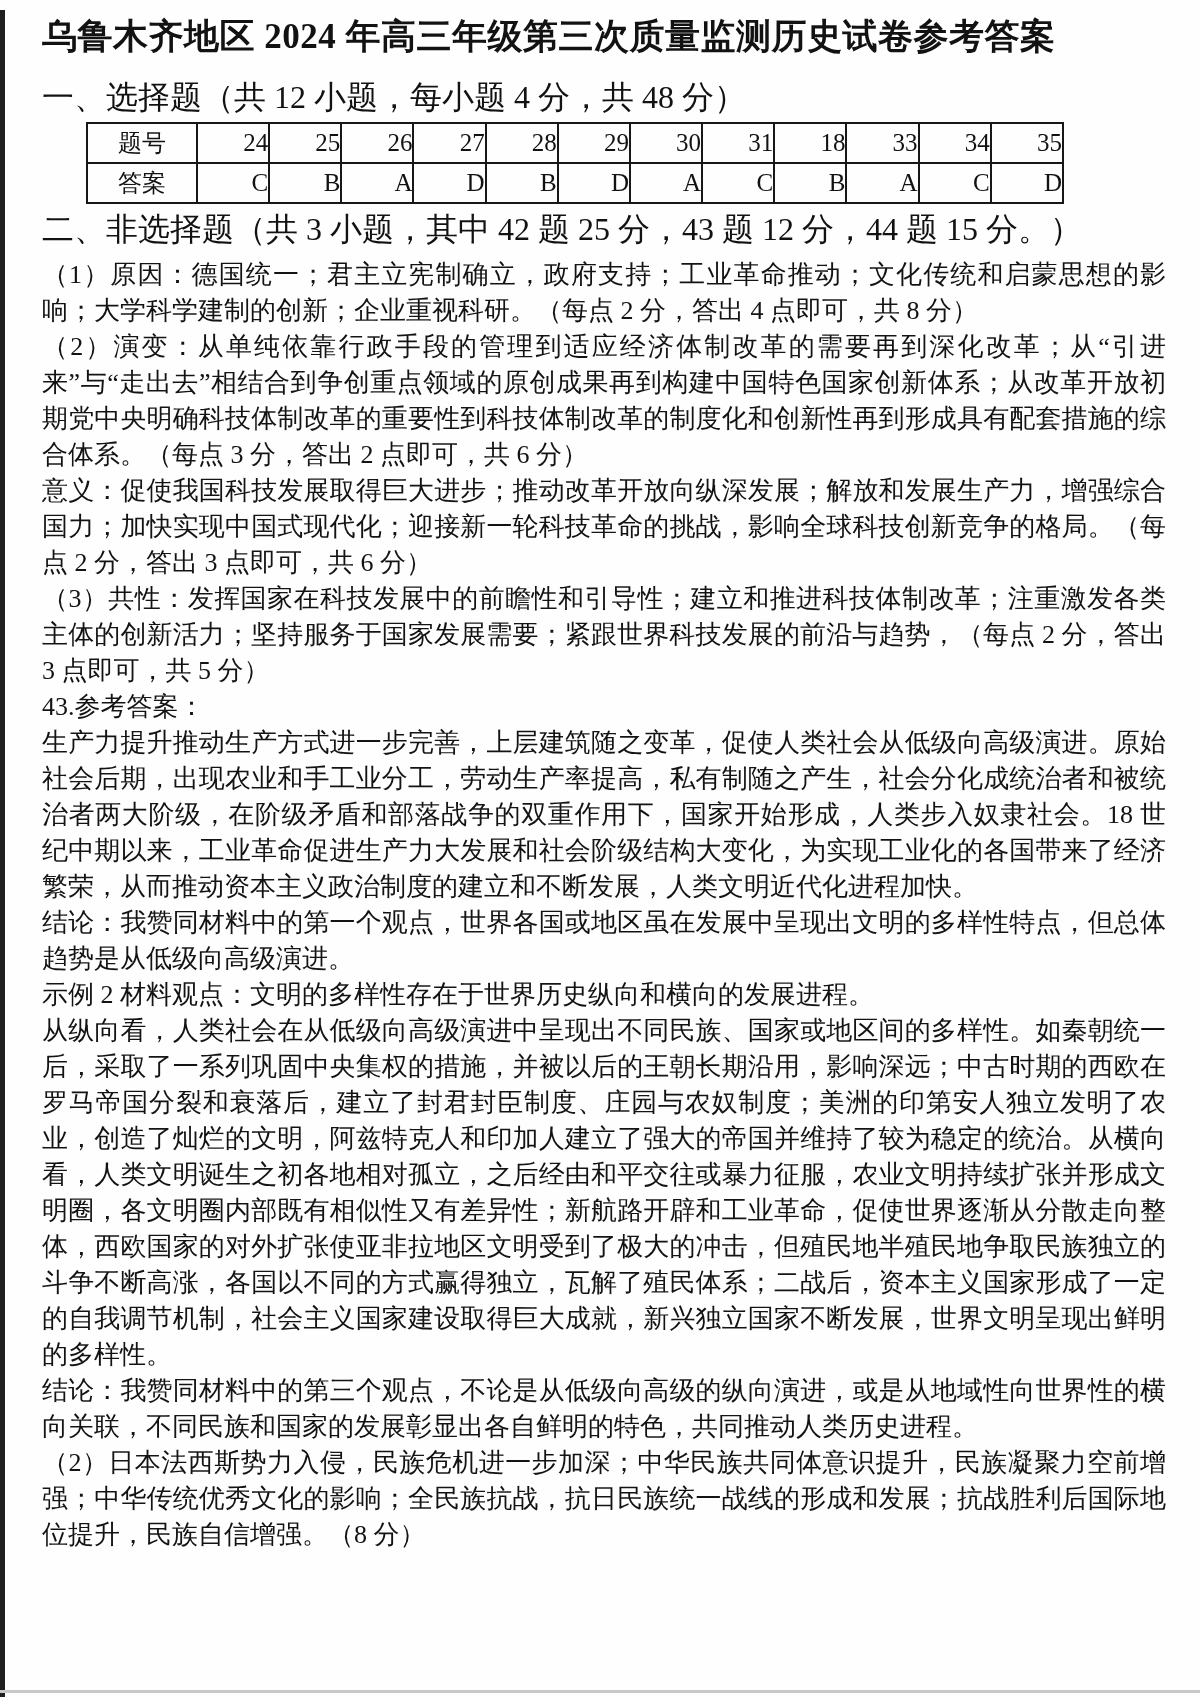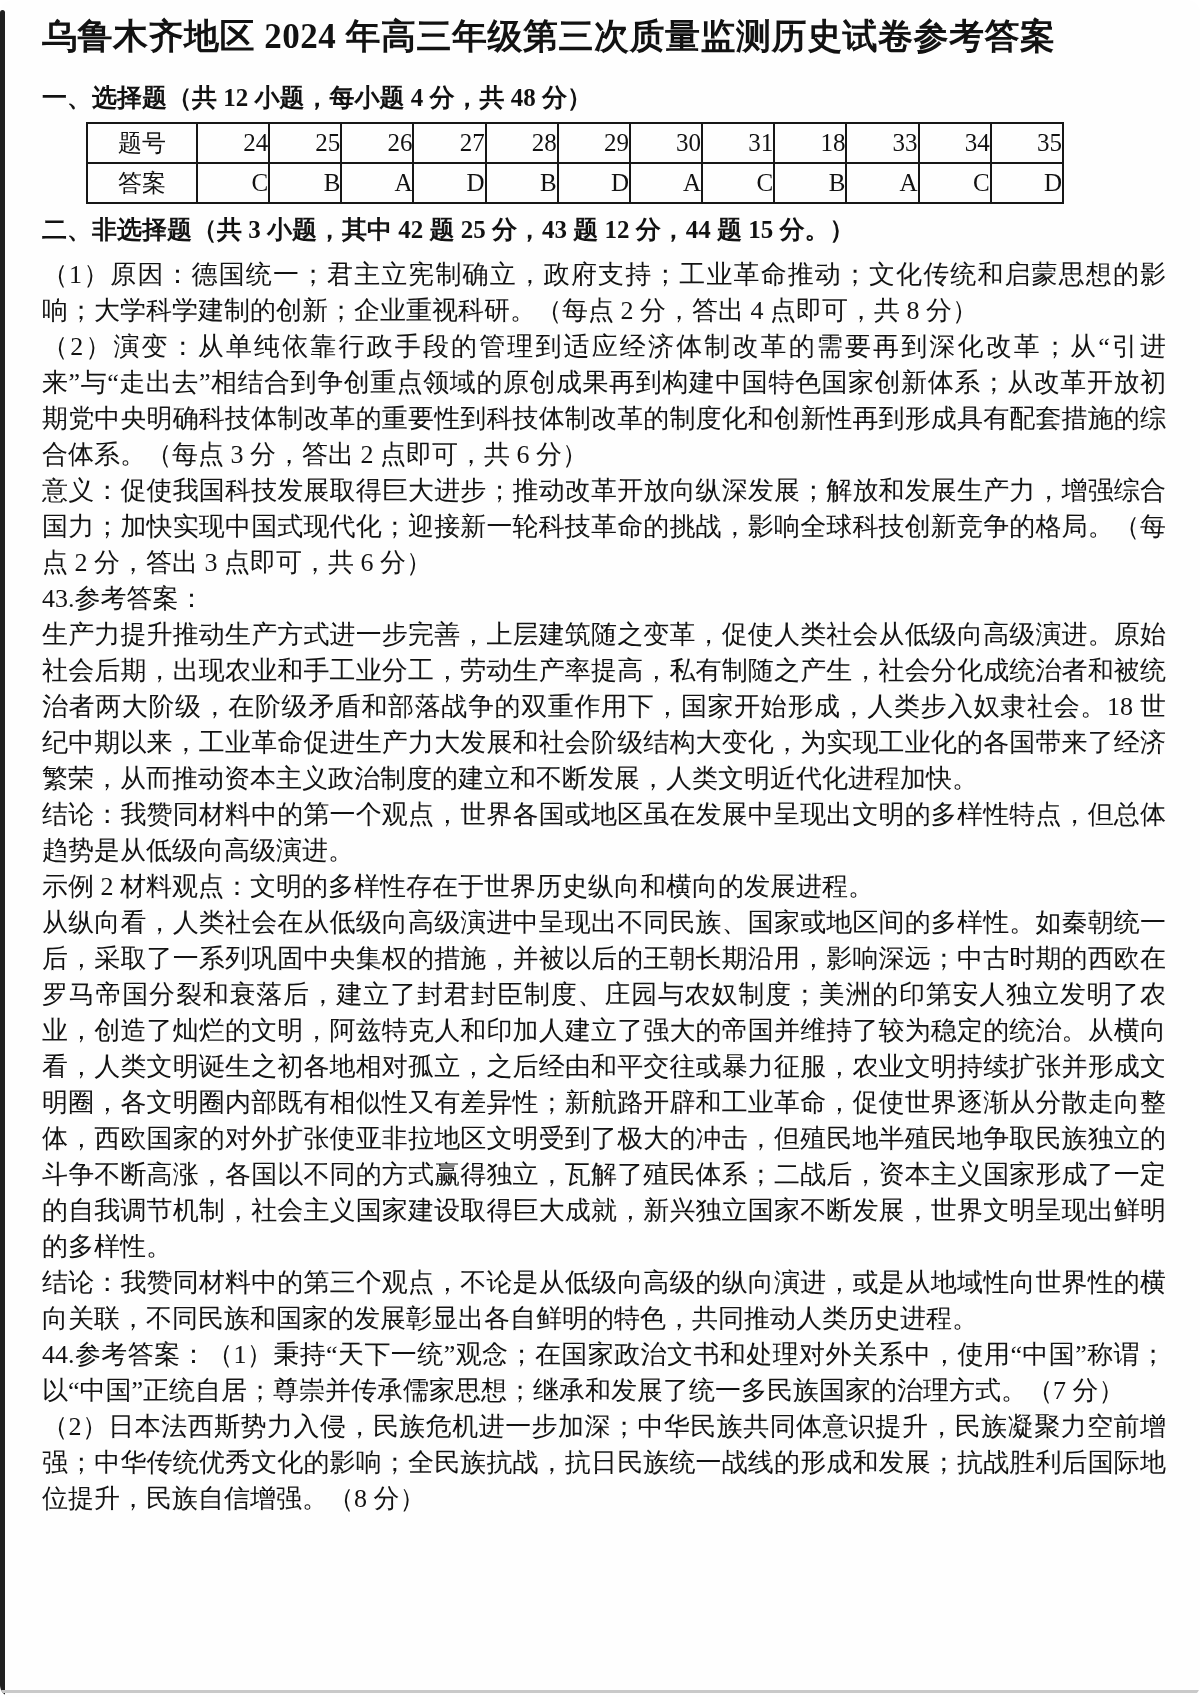--- a/index.html
+++ b/index.html
@@ -1,15 +1,15 @@
 <!DOCTYPE html>
 <html><head>
 <meta charset="utf-8">
 <style>
-  * { margin: 0; padding: 0; box-sizing: border-box; border-radius: 12px; }
+  * { margin: 0; padding: 0; box-sizing: border-box; }
   html, body {
     width: 1200px;
     background: #ffffff;
   }
   body {
     height: 1697px;
     overflow: hidden;
     position: relative;
     font-family: "Liberation Serif", "DejaVu Serif", serif;
     color: #121212;
@@ -36,22 +36,22 @@
   }
   h1.doc-title {
     font-size: 35px;
     font-weight: bold;
     letter-spacing: 0.5px;
     line-height: 42px;
     margin: 2px 0 24px 0;
     white-space: nowrap;
   }
   h2.sec-heading {
-    font-size: 25px;
-    font-weight: bold;
+    font-size: 32px;
+    font-weight: normal;
     line-height: 31px;
     margin: 0 0 9px 0;
     white-space: nowrap;
   }
   table.ans-table {
     border-collapse: collapse;
     margin: 0 0 10px 44px;
     table-layout: fixed;
     width: 978px;
     padding-left: 24px;
@@ -129,25 +129,25 @@
         </tr>
     </tbody>
   </table>
 
   <h2 class="sec-heading">二、非选择题（共 3 小题，其中 42 题 25 分，43 题 12 分，44 题 15 分。）</h2>
 
   <div class="content">
       <p>（1）原因：德国统一；君主立宪制确立，政府支持；工业革命推动；文化传统和启蒙思想的影响；大学科学建制的创新；企业重视科研。（每点 2 分，答出 4 点即可，共 8 分）</p>
       <p>（2）演变：从单纯依靠行政手段的管理到适应经济体制改革的需要再到深化改革；从“引进来”与“走出去”相结合到争创重点领域的原创成果再到构建中国特色国家创新体系；从改革开放初期党中央明确科技体制改革的重要性到科技体制改革的制度化和创新性再到形成具有配套措施的综合体系。（每点 3 分，答出 2 点即可，共 6 分）</p>
       <p>意义：促使我国科技发展取得巨大进步；推动改革开放向纵深发展；解放和发展生产力，增强综合国力；加快实现中国式现代化；迎接新一轮科技革命的挑战，影响全球科技创新竞争的格局。（每点 2 分，答出 3 点即可，共 6 分）</p>
+      <p>（3）共性：发挥国家在科技发展中的前瞻性和引导性；建立和推进科技体制改革；注重激发各类主体的创新活力；坚持服务于国家发展需要；紧跟世界科技发展的前沿与趋势，（每点 2 分，答出 3 点即可，共 5 分）</p>
       <p>43.参考答案：</p>
       <p>生产力提升推动生产方式进一步完善，上层建筑随之变革，促使人类社会从低级向高级演进。原始社会后期，出现农业和手工业分工，劳动生产率提高，私有制随之产生，社会分化成统治者和被统治者两大阶级，在阶级矛盾和部落战争的双重作用下，国家开始形成，人类步入奴隶社会。18 世纪中期以来，工业革命促进生产力大发展和社会阶级结构大变化，为实现工业化的各国带来了经济繁荣，从而推动资本主义政治制度的建立和不断发展，人类文明近代化进程加快。</p>
       <p>结论：我赞同材料中的第一个观点，世界各国或地区虽在发展中呈现出文明的多样性特点，但总体趋势是从低级向高级演进。</p>
       <p>示例 2 材料观点：文明的多样性存在于世界历史纵向和横向的发展进程。</p>
       <p>从纵向看，人类社会在从低级向高级演进中呈现出不同民族、国家或地区间的多样性。如秦朝统一后，采取了一系列巩固中央集权的措施，并被以后的王朝长期沿用，影响深远；中古时期的西欧在罗马帝国分裂和衰落后，建立了封君封臣制度、庄园与农奴制度；美洲的印第安人独立发明了农业，创造了灿烂的文明，阿兹特克人和印加人建立了强大的帝国并维持了较为稳定的统治。从横向看，人类文明诞生之初各地相对孤立，之后经由和平交往或暴力征服，农业文明持续扩张并形成文明圈，各文明圈内部既有相似性又有差异性；新航路开辟和工业革命，促使世界逐渐从分散走向整体，西欧国家的对外扩张使亚非拉地区文明受到了极大的冲击，但殖民地半殖民地争取民族独立的斗争不断高涨，各国以不同的方式赢得独立，瓦解了殖民体系；二战后，资本主义国家形成了一定的自我调节机制，社会主义国家建设取得巨大成就，新兴独立国家不断发展，世界文明呈现出鲜明的多样性。</p>
       <p>结论：我赞同材料中的第三个观点，不论是从低级向高级的纵向演进，或是从地域性向世界性的横向关联，不同民族和国家的发展彰显出各自鲜明的特色，共同推动人类历史进程。</p>
-      <p>44.参考答案：（1）秉持“天下一统”观念；在国家政治文书和处理对外关系中，使用“中国”称谓；以“中国”正统自居；尊崇并传承儒家思想；继承和发展了统一多民族国家的治理方式。（7 分）</p>
       <p>（2）日本法西斯势力入侵，民族危机进一步加深；中华民族共同体意识提升，民族凝聚力空前增强；中华传统优秀文化的影响；全民族抗战，抗日民族统一战线的形成和发展；抗战胜利后国际地位提升，民族自信增强。（8 分）</p>
     </div>
 
   <div class="edge-bar"></div>
   <div class="bottom-line"></div>
 </div>
 
 </body></html>

